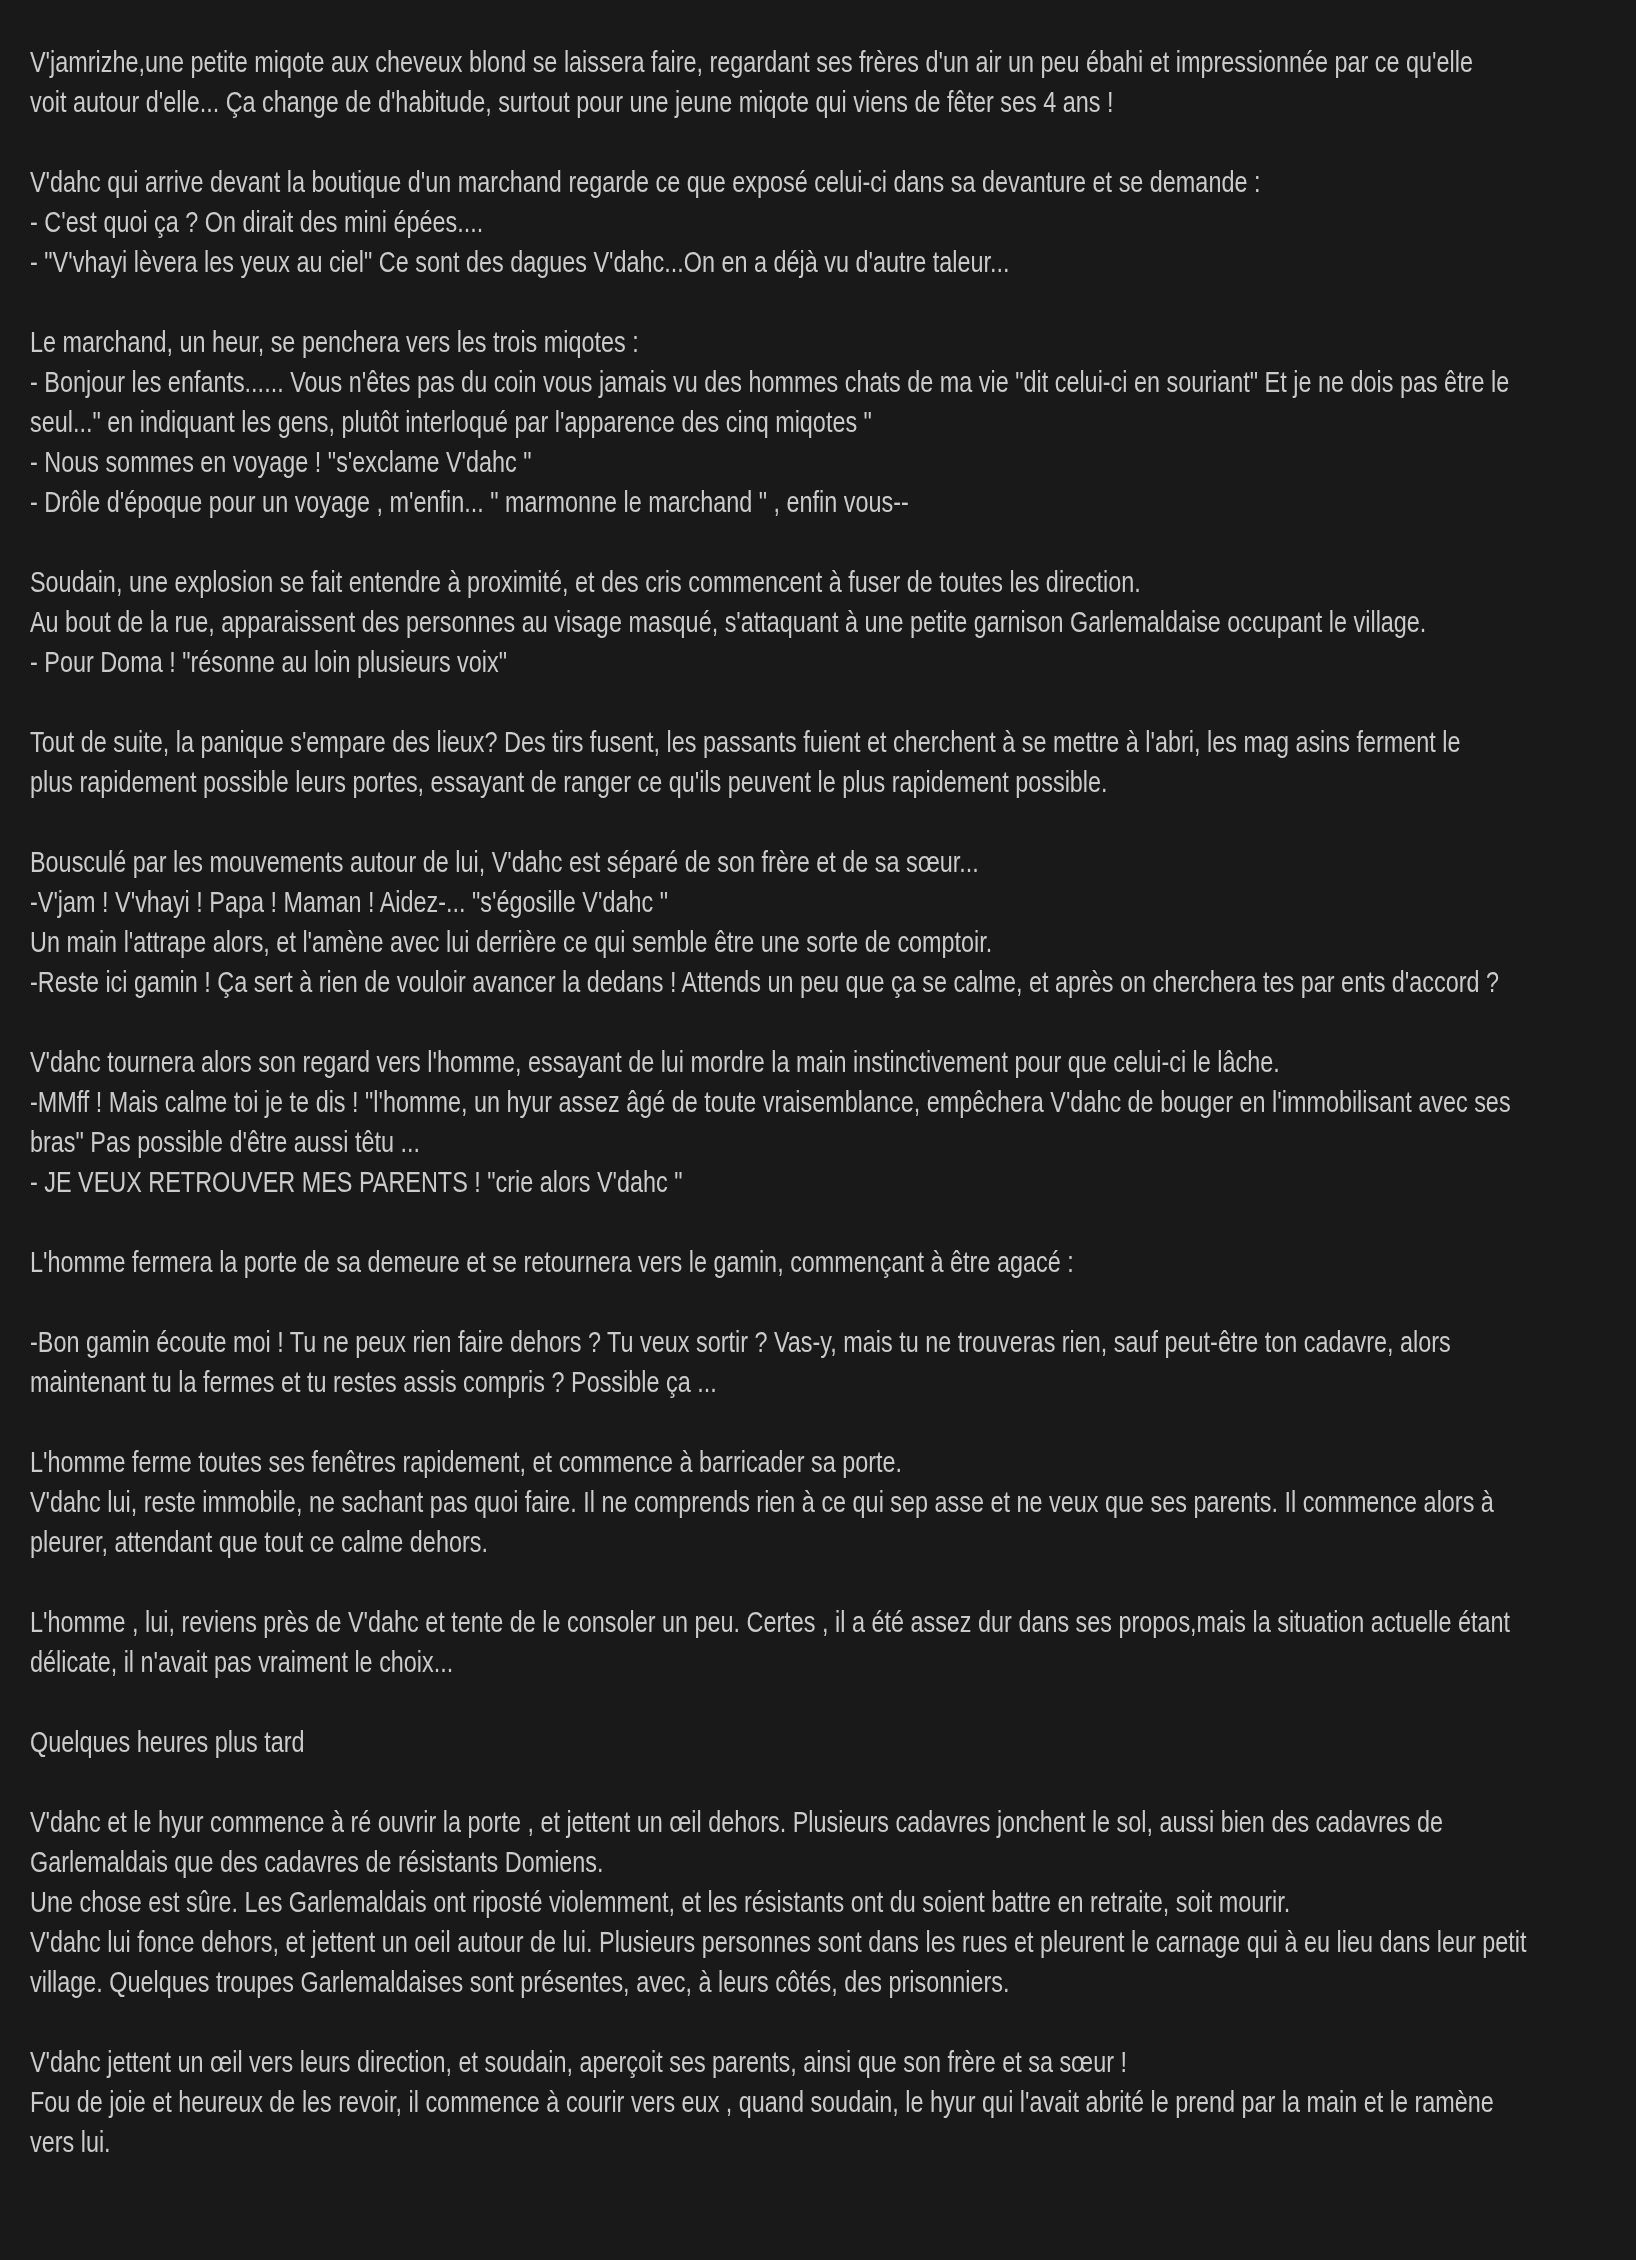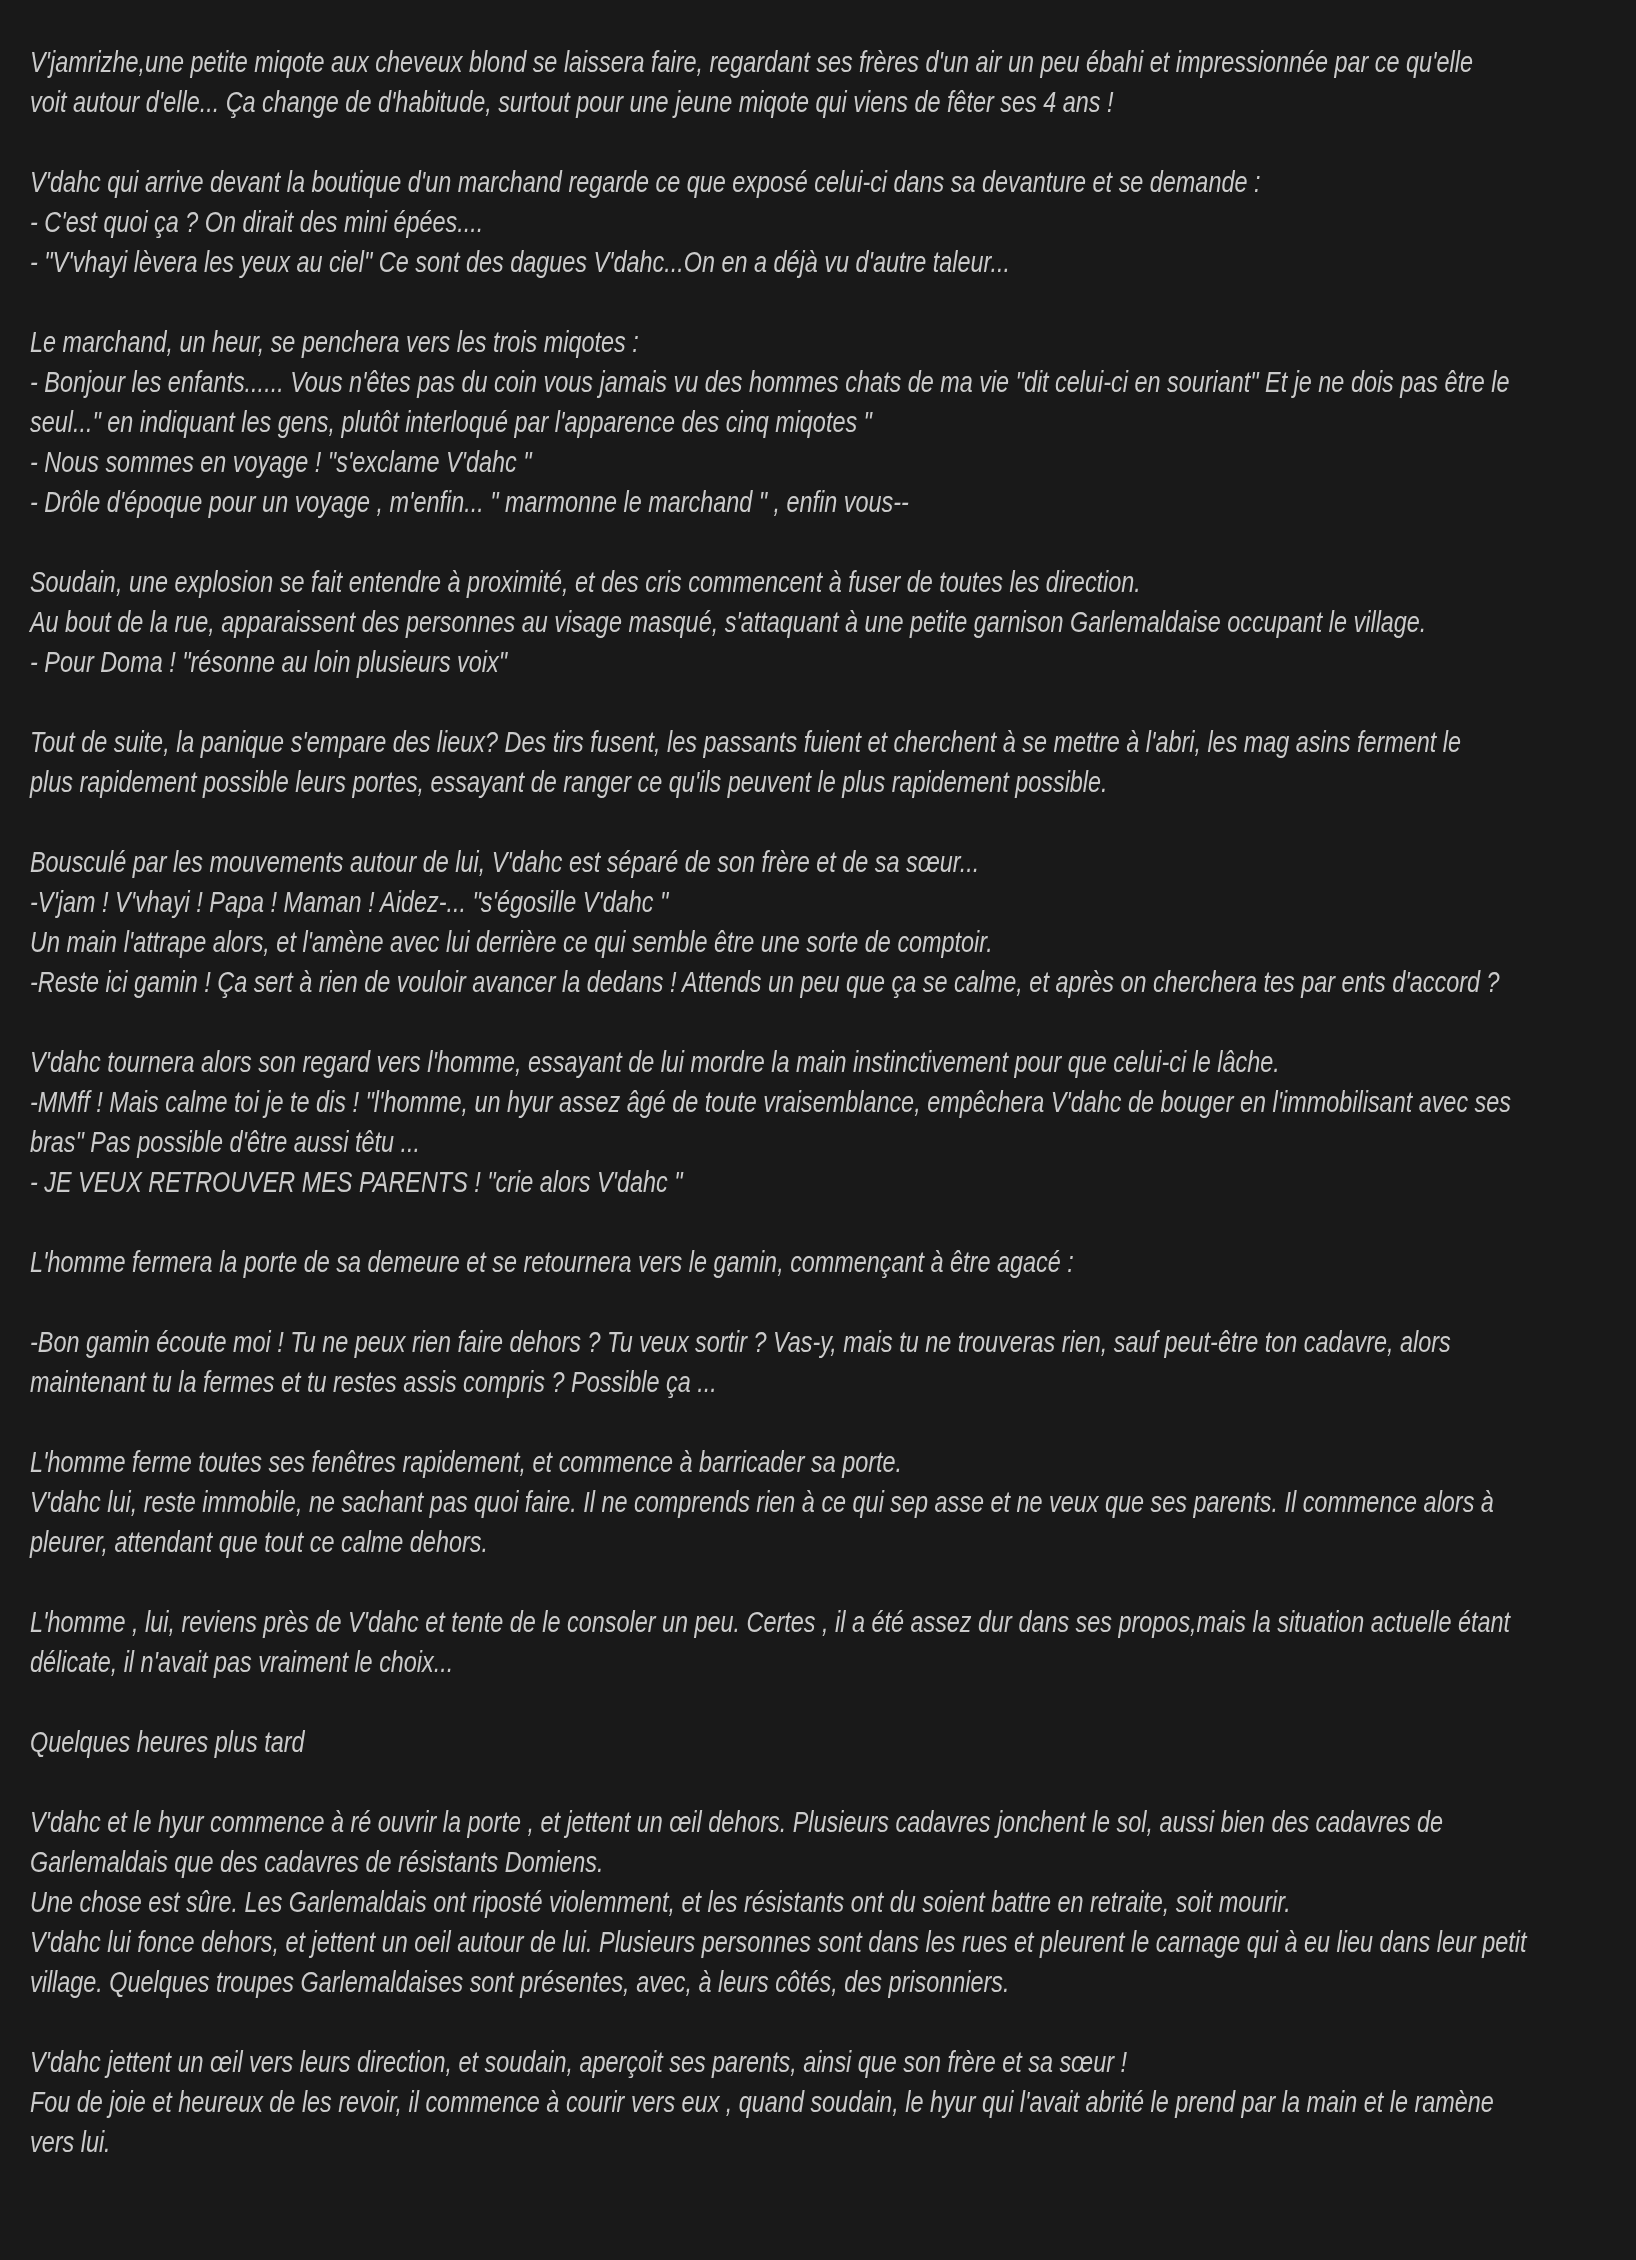--- a/index.html
+++ b/index.html
@@ -7,21 +7,20 @@
     padding: 0;
     background: #101010;
   }
   .page {
     position: relative;
     width: 1637px;
     height: 2260px;
     background: #191919;
     overflow: hidden;
     font-family: "Liberation Sans", "DejaVu Sans", sans-serif;
-    font-style: italic;
   }
   
   .doc {
     margin: 42px 0 0 30px;
     width: 2069px;
     transform: scaleX(0.78);
     transform-origin: top left;
     color: #cbcbcb;
     font-size: 30px;
     line-height: 40px;

